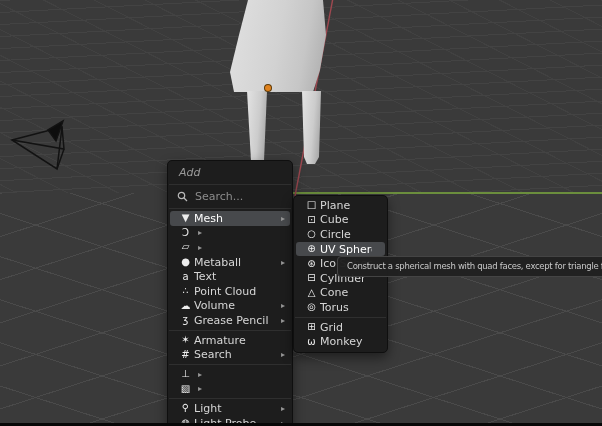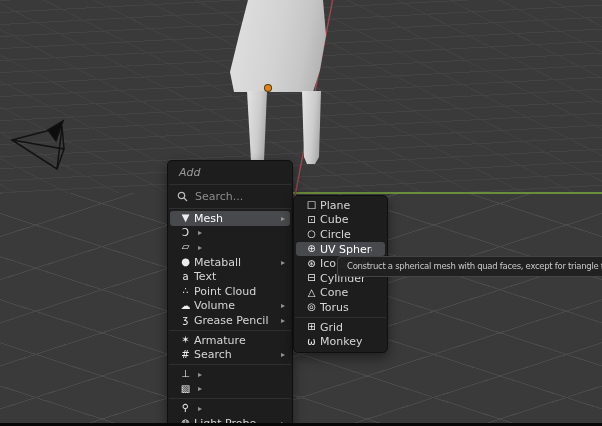--- a/index.html
+++ b/index.html
@@ -141,20 +141,21 @@
           <span class="micon">⊥</span>
           <span class="marrow">▸</span>
         </div>
         <div class="mrow">
           <span class="micon">▧</span>
           <span class="marrow">▸</span>
         </div>
         <div class="sep"></div>
         <div class="mrow">
           <span class="micon">⚲</span>
+          <span class="mlabel">Light</span>
           <span class="marrow">▸</span>
         </div>
         <div class="mrow">
           <span class="micon">◍</span>
           <span class="mlabel">Light Probe</span>
           <span class="marrow">▸</span>
         </div>
       </div>
   </div>
 

